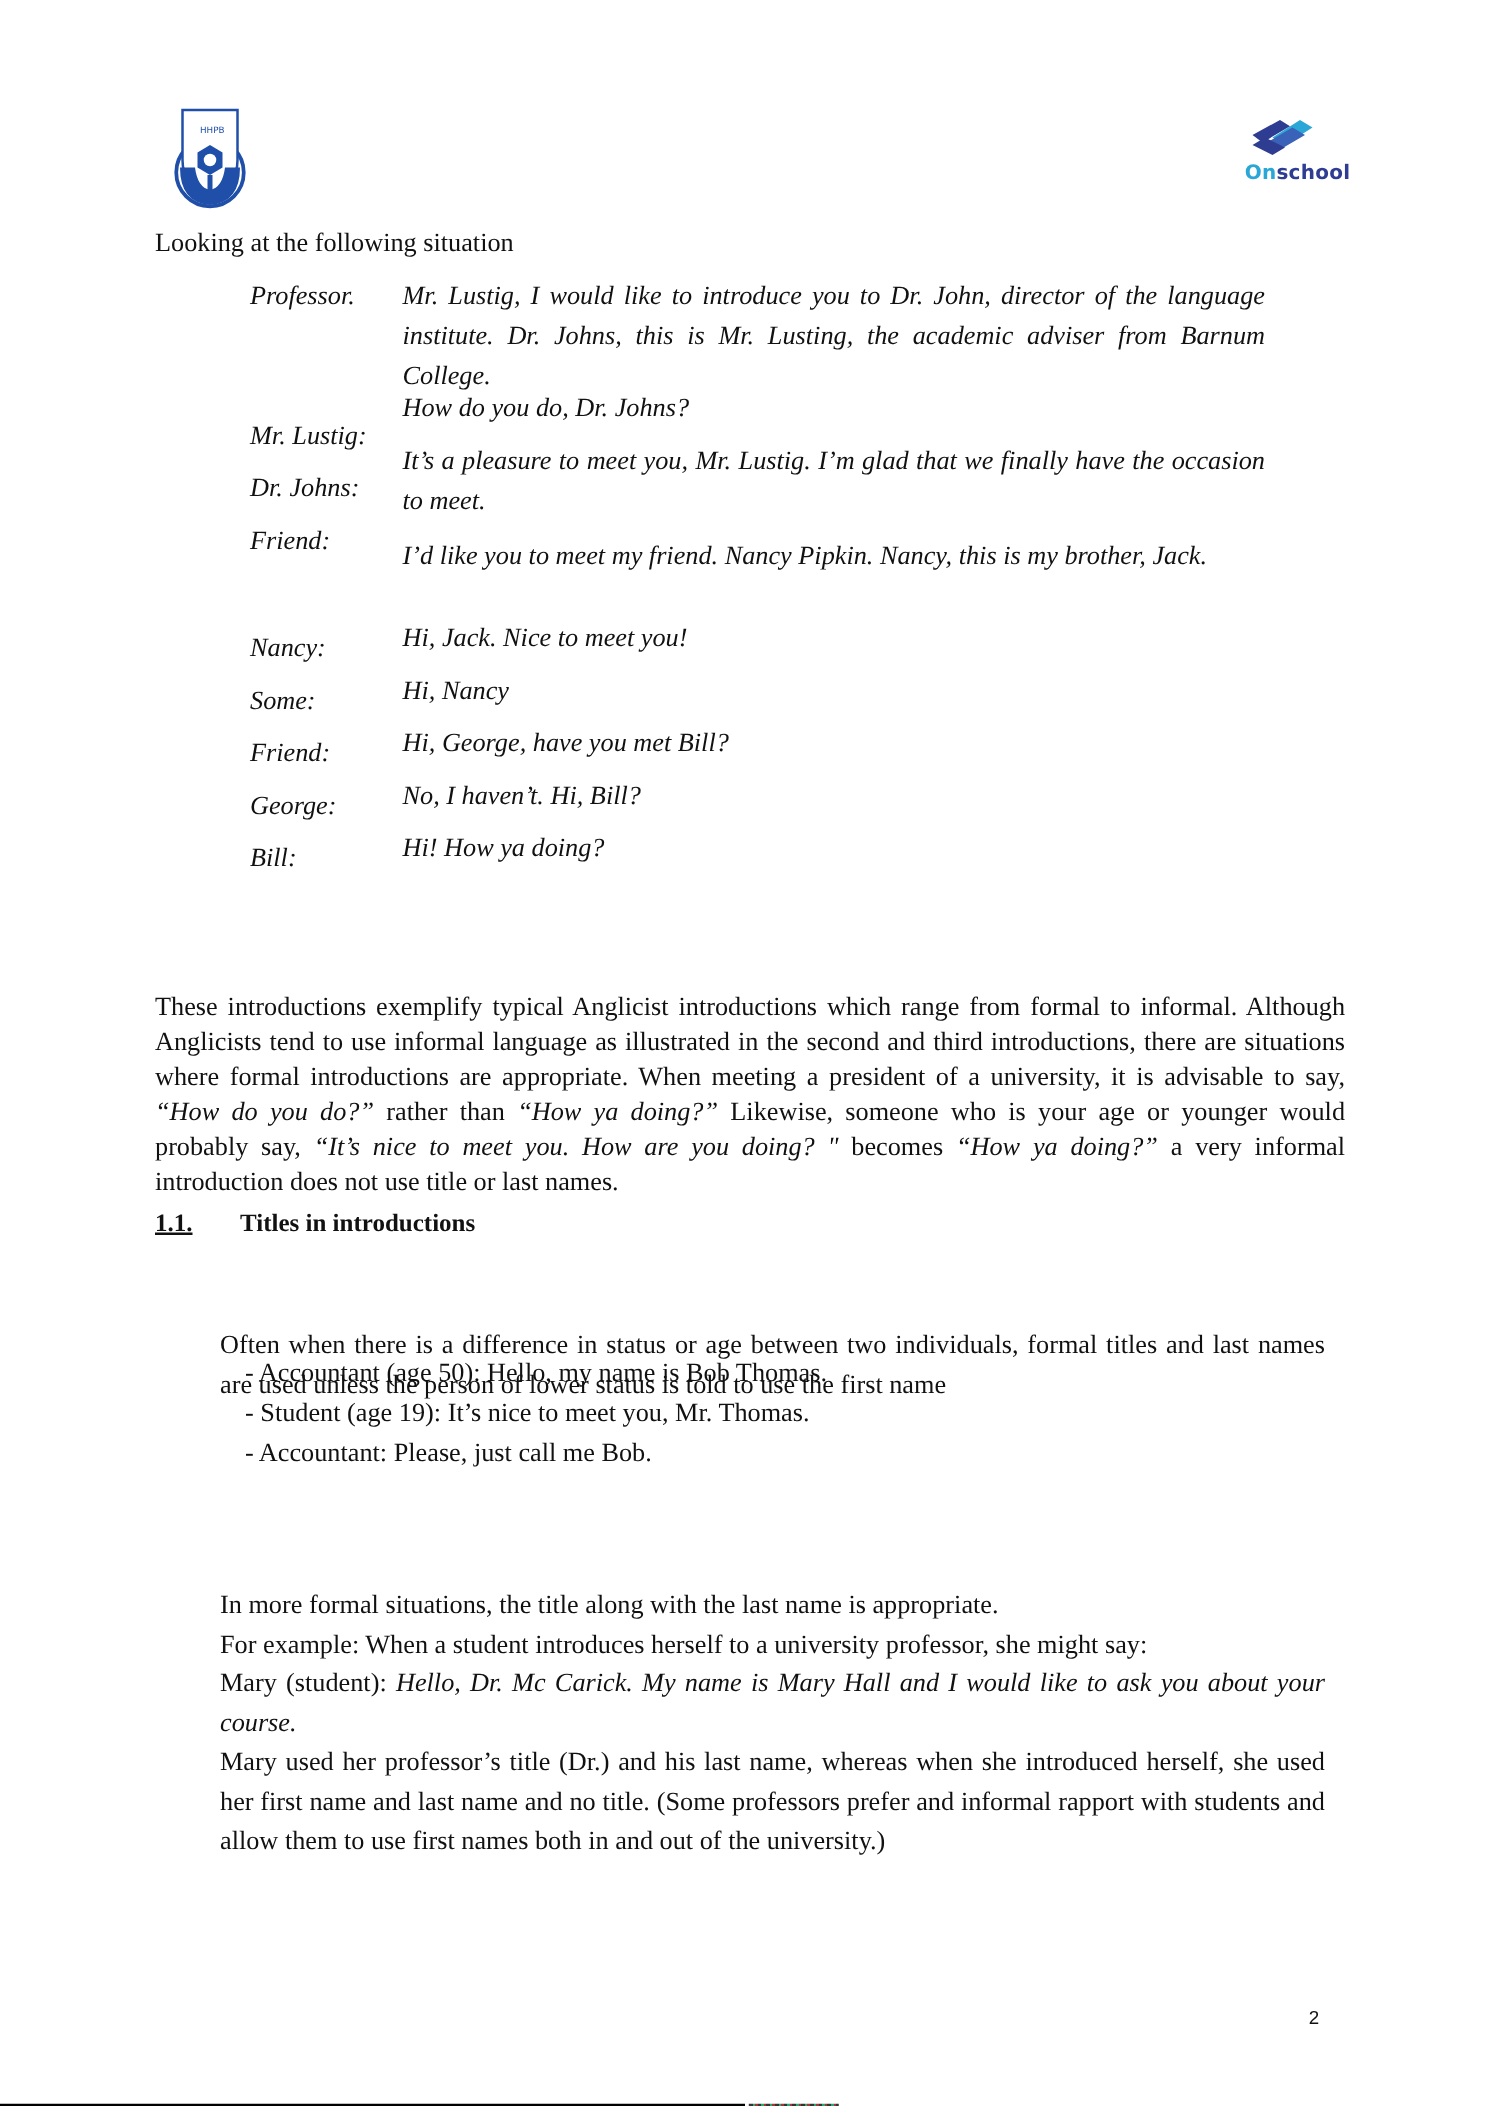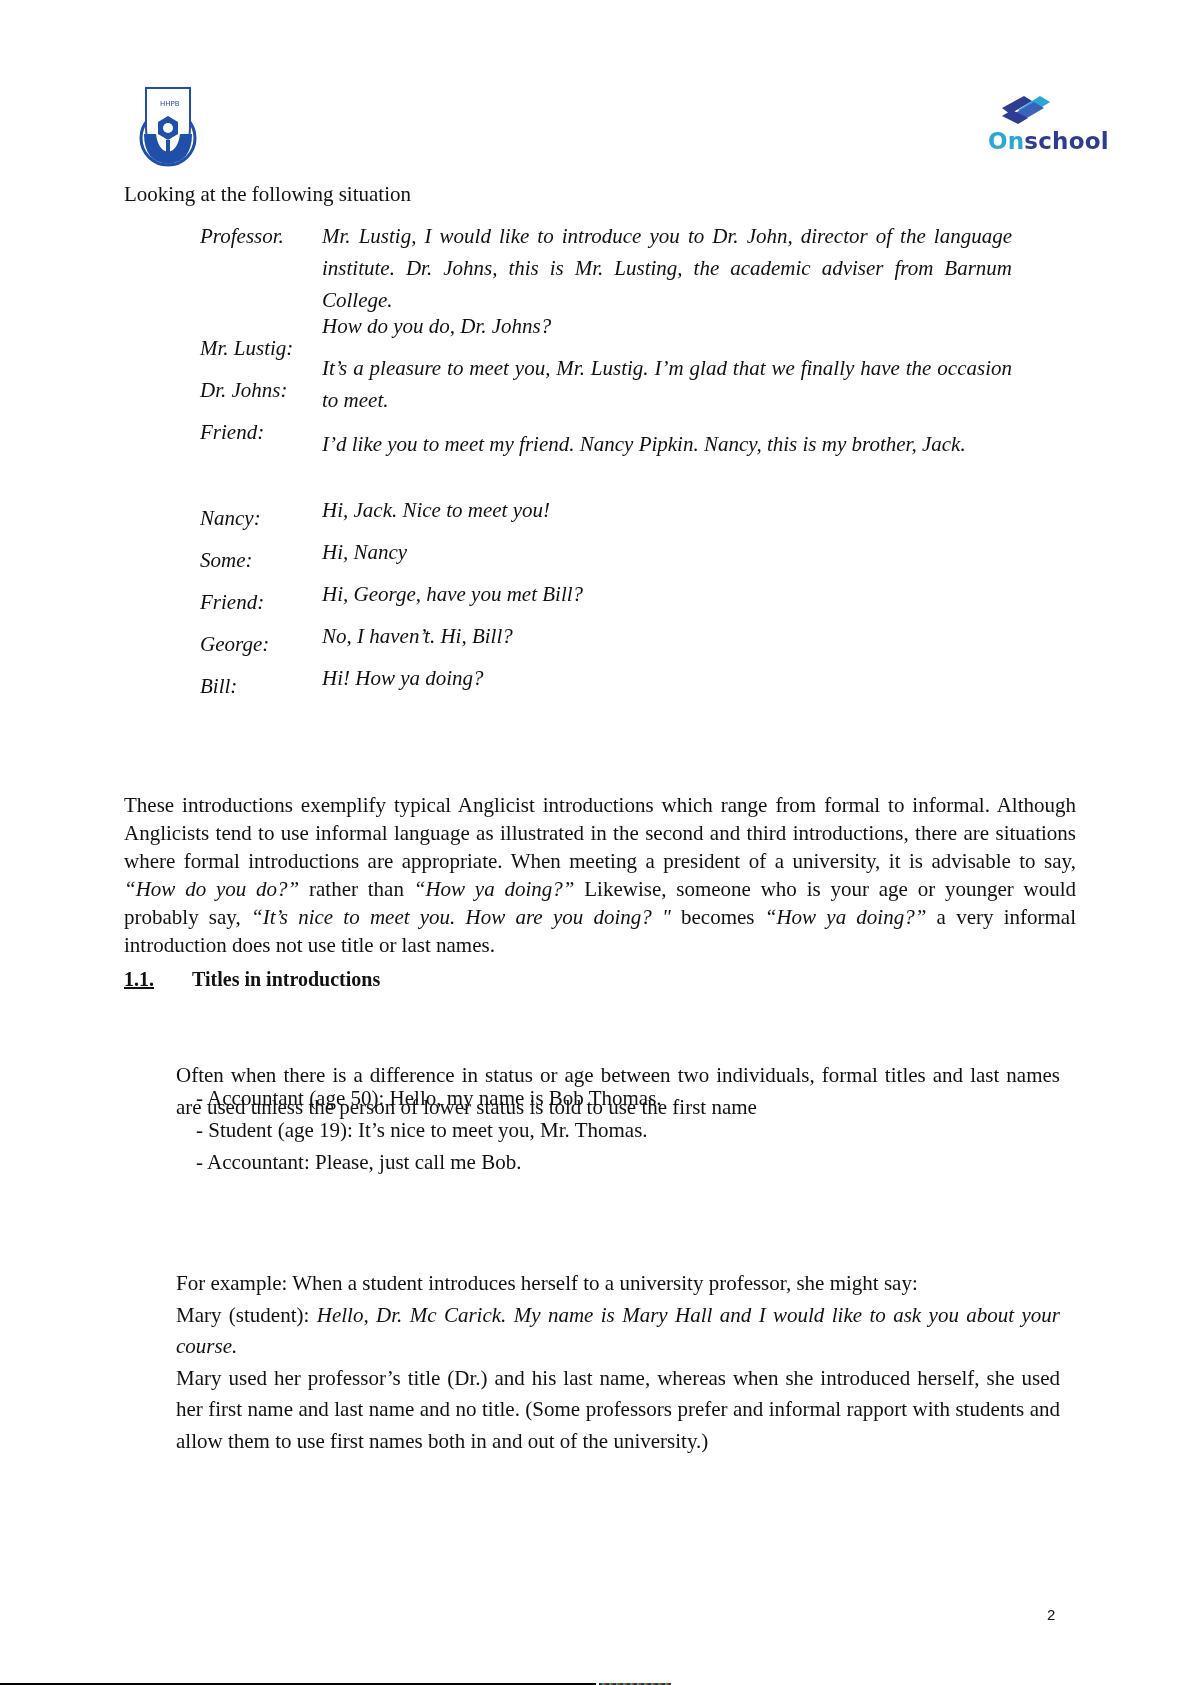--- a/index.html
+++ b/index.html
@@ -4,22 +4,22 @@
   <style>
     html, body { margin: 0; padding: 0; background: #ffffff; }
     body {
       width: 1191px; height: 1685px; position: relative; overflow: hidden;
       font-family: "Liberation Serif", "DejaVu Serif", serif;
       color: #111111;
     }
     .logo-left { position: absolute; left: 130px; top: 84px; width: 80px; height: 84px; }
     .logo-right { position: absolute; left: 988px; top: 88px; width: 100px; height: 62px; }
     .logo-right .wordmark {
-      position: absolute; left: 0; top: 40px; width: 100px; 
-      font-family: "DejaVu Sans", sans-serif; font-weight: bold; font-size: 23px; letter-spacing: 0.2px;
+      position: absolute; left: 0; top: 40px; width: 100px; text-align: center;
+      font-family: "DejaVu Sans", sans-serif; font-weight: bold; font-size: 16px; letter-spacing: 0.2px;
     }
     .logo-right .wm-on { color: #2aa7d6; }
     .logo-right .wm-rest { color: #2e3c92; }
 
     .intro { position: absolute; left: 124px; top: 180px; font-size: 21px; line-height: 28px; }
 
     .dialogue { position: absolute; left: 200px; top: 224px; width: 810px; font-size: 21px; font-style: italic; }
     .dl-row { position: absolute; left: 0; width: 810px; }
     .dl-speaker { position: absolute; left: 0; white-space: nowrap; }
     .dl-line { position: absolute; left: 122px; width: 690px; line-height: 32px; text-align: justify; text-align-last: left; }
@@ -120,20 +120,21 @@
 
 <div class="body2 b-often">Often when there is a difference in status or age between two individuals, formal titles and last names are used unless the person of lower status is told to use the first name</div>
 
 <div class="examples">
   <div>- Accountant (age 50): Hello, my name is Bob Thomas.</div>
   <div>- Student (age 19): It’s nice to meet you, Mr. Thomas.</div>
   <div>- Accountant: Please, just call me Bob.</div>
 </div>
 
 <div class="body2 b-formal">
+  <div>In more formal situations, the title along with the last name is appropriate.</div>
   <div>For example: When a student introduces herself to a university professor, she might say:</div>
   <div><span>Mary (student): </span><i>Hello, Dr. Mc Carick. My name is Mary Hall and I would like to ask you about your course.</i></div>
   <div>Mary used her professor’s title (Dr.) and his last name, whereas when she introduced herself, she used her first name and last name and no title. (Some professors prefer and informal rapport with students and allow them to use first names both in and out of the university.)</div>
 </div>
 
 <div class="page-num">2</div>
 <div class="bottom-rule"></div>
 <div class="bottom-rule-2"></div>
 
 </body></html>

